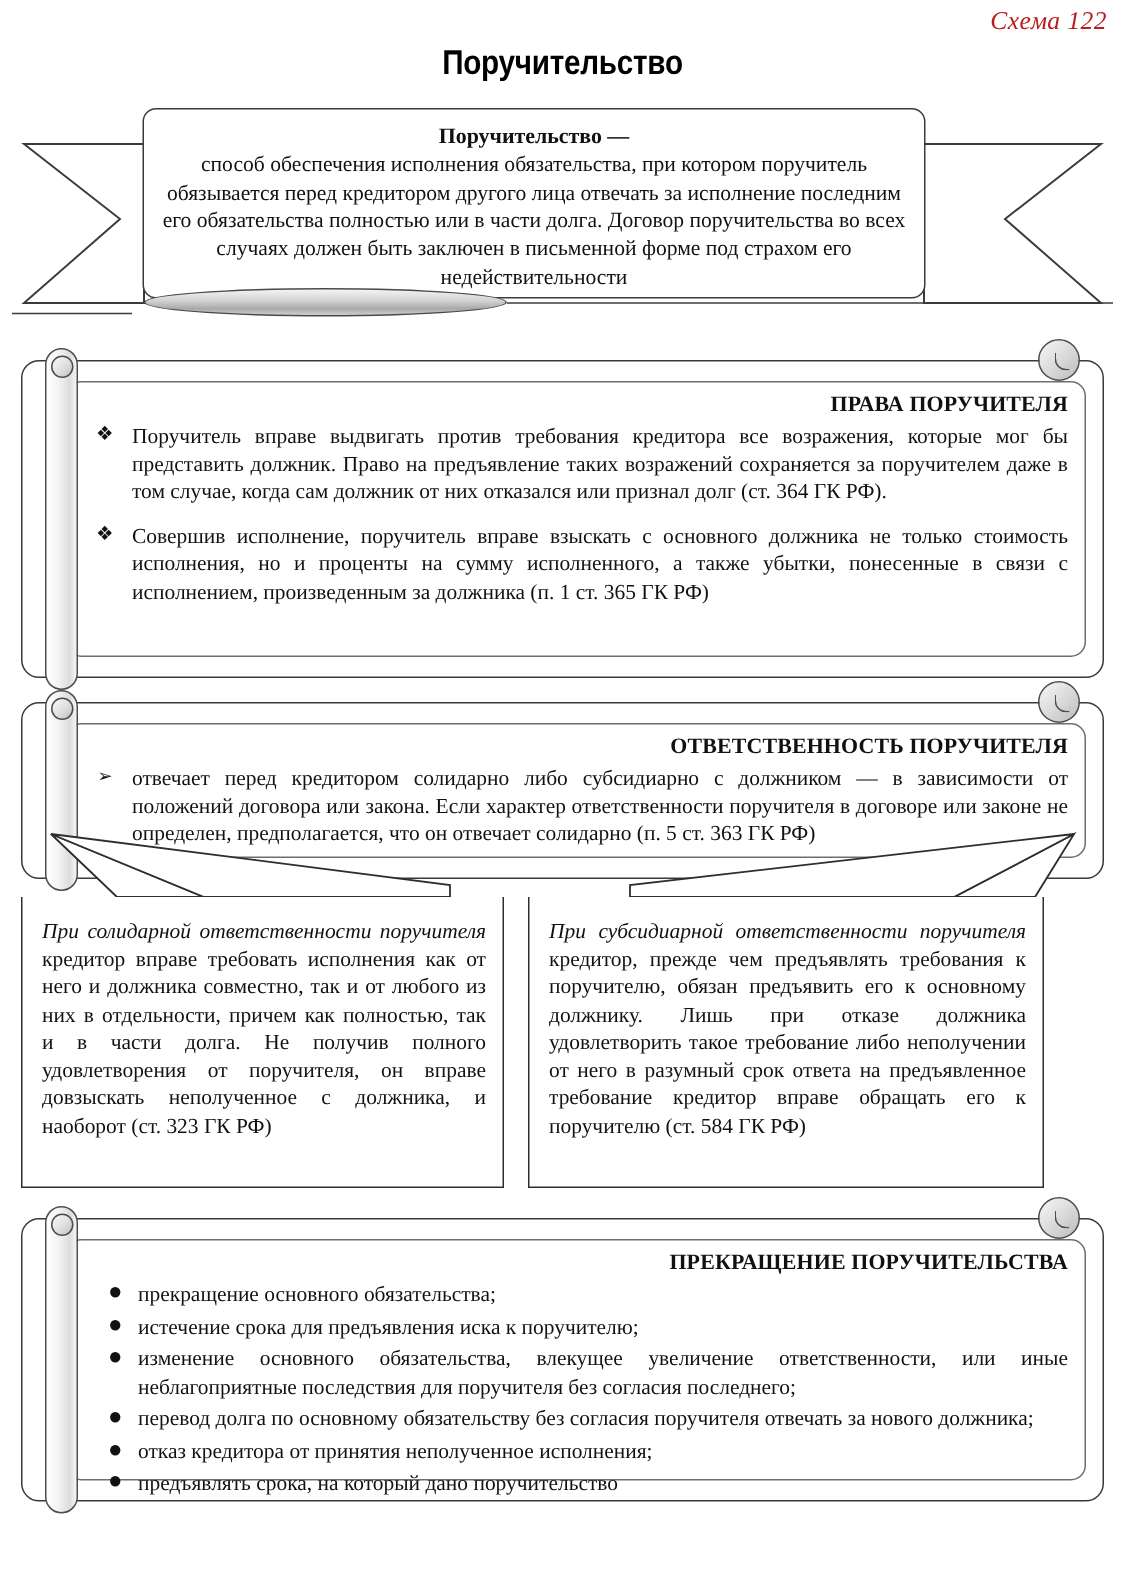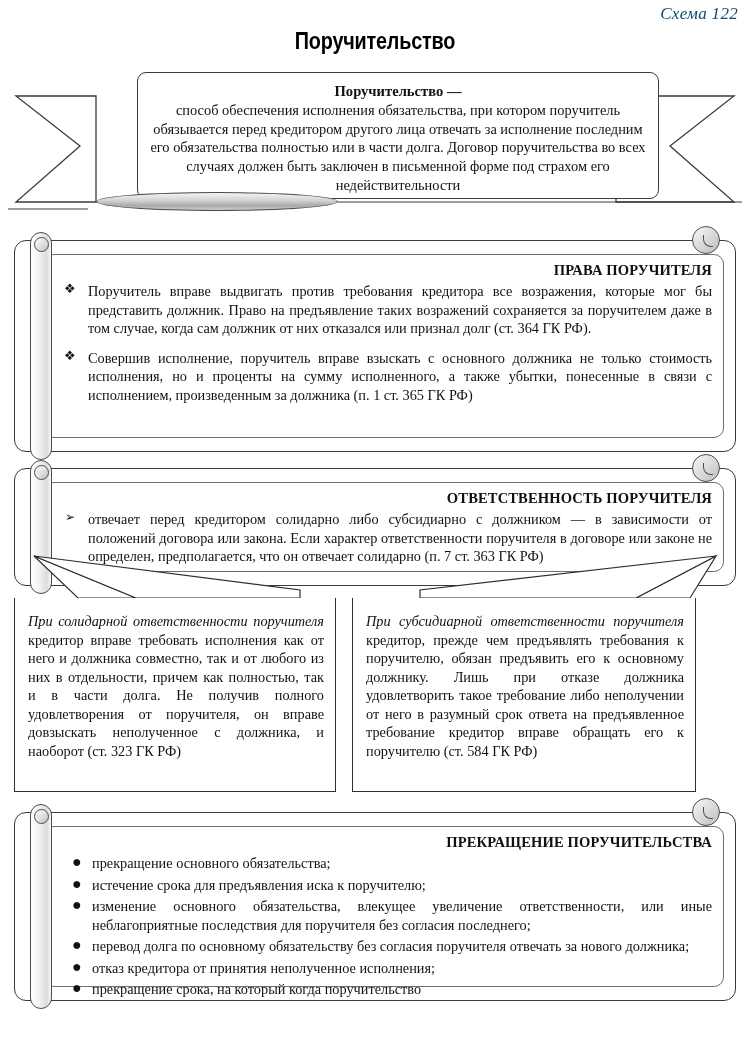--- a/index.html
+++ b/index.html
@@ -18,21 +18,21 @@
 
   
   .scheme-no {
     position: absolute;
     top: 4px;
     right: 12px;
     font-family: "Liberation Serif", serif;
     font-style: italic;
     font-size: 17px;
     letter-spacing: 0.3px;
-    color: #0c4a6e;
+    color: #b91c1c;
   }
   .page-title {
     position: absolute;
     top: 28px;
     left: 0;
     width: 750px;
     text-align: center;
     font-family: "Liberation Sans Narrow", "Liberation Sans", sans-serif;
     font-weight: bold;
     font-size: 23px;
@@ -61,21 +61,20 @@
     width: 522px;
     height: 127px;
     border: 1.3px solid #3b3b3b;
     border-radius: 9px;
     background: #ffffff;
     box-sizing: border-box;
     padding: 9px 12px 0 12px;
     text-align: center;
     line-height: 1.30;
     font-size: 14.4px;
-    margin-left: 42px;
   }
   .ribbon-core .lead {
     font-weight: bold;
     font-size: 14.6px;
   }
   .ribbon-roll {
     position: absolute;
     left: 88px;
     top: 120px;
     width: 240px;
@@ -278,21 +277,21 @@
 <div class="scroll" id="scroll-liability" style="top:468px;height:118px;">
   <div class="scroll-outer"></div>
   <div class="scroll-inner"></div>
   <div class="roll-left"></div>
   <div class="curl-tr"></div>
   <div class="scroll-content">
     <div class="scroll-head">ОТВЕТСТВЕННОСТЬ ПОРУЧИТЕЛЯ</div>
     <ul class="blist arrow">
       <li>
         <span class="bul">➢</span>
-        <span>отвечает перед кредитором солидарно либо субсидиарно с должником — в зависимости от положений договора или закона. Если характер ответственности поручителя в договоре или законе не определен, предполагается, что он отвечает солидарно (п. 7 ст. 363 ГК РФ)</span>
+        <span>отвечает перед кредитором солидарно либо субсидиарно с должником — в зависимости от положений договора или закона. Если характер ответственности поручителя в договоре или законе не определен, предполагается, что он отвечает солидарно (п. 5 ст. 363 ГК РФ)</span>
       </li>
     </ul>
   </div>
 </div>
 
 <svg class="overlay">
 
   <path d="M 34 556 L 136 598 L 78 598 Z" fill="#ffffff" stroke="#2e2e2e" stroke-width="1.2" stroke-linejoin="miter"></path>
   <path d="M 136 598 L 300 598 L 300 590 L 34 556 Z" fill="#ffffff" stroke="#2e2e2e" stroke-width="1.2" stroke-linejoin="miter"></path>
 
@@ -337,17 +336,17 @@
       <li>
         <span class="bul">●</span>
         <span>перевод долга по основному обязательству без согласия поручителя отвечать за нового должника;</span>
       </li>
       <li>
         <span class="bul">●</span>
         <span>отказ кредитора от принятия неполученное исполнения;</span>
       </li>
       <li>
         <span class="bul">●</span>
-        <span>прекращение срока, на который когда поручительство</span>
+        <span>предъявлять срока, на который дано поручительство</span>
       </li>
     </ul>
   </div>
 </div>
 
 </body></html>

